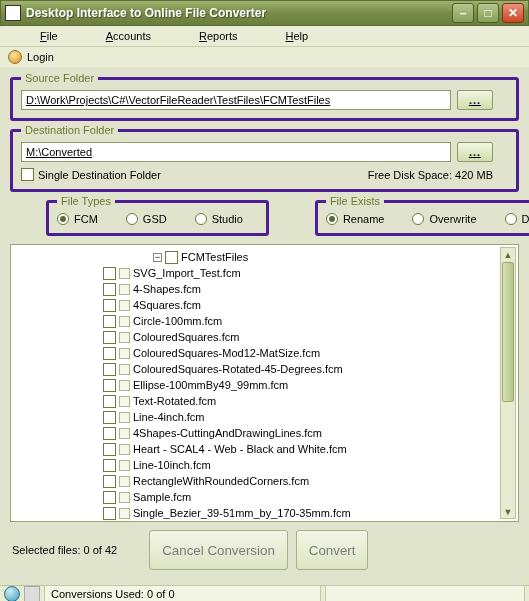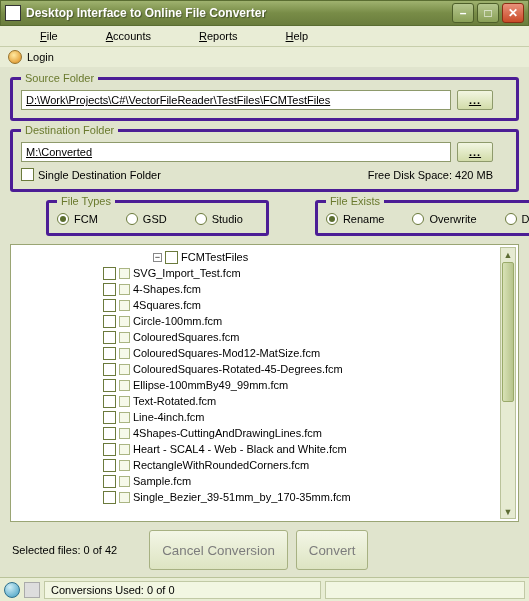--- a/index.html
+++ b/index.html
@@ -163,21 +163,21 @@
   .btn {
     height:40px;padding:0 12px;
     background:linear-gradient(to bottom,#f3f6e6,#dde4c2);
     border:1px solid #a7b182;border-radius:3px;
     color:#7c7c7c;
   }
   .btns{display:flex;gap:8px;}
   
   .status{
     position:absolute;left:0;right:0;bottom:0;
-    height:24px;background:#e8edd4;border-top:1px solid #bac39a;
+    height:16px;background:#e8edd4;border-top:1px solid #bac39a;
     display:flex;align-items:center;gap:4px;padding:0 4px;
   }
   .sicon{width:16px;height:16px;border-radius:50%;background:radial-gradient(circle at 35% 30%,#cfeef6,#3e9bc0);border:1px solid #2d6f8c;}
   .sicon2{width:16px;height:16px;background:#ddd;border:1px solid #aaa;}
   .status-seg{border:1px solid #c1c9a5;background:#f2f6e2;height:18px;display:flex;align-items:center;padding:0 6px;}
   .status-seg.grow{flex:1;}
   .status-seg.prog{width:200px;}
 </style>
 </head>
 <body>
@@ -329,20 +329,25 @@
           <span>4Shapes-CuttingAndDrawingLines.fcm</span>
         </div>
         <div class="tree-item">
           <span class="chk"></span>
           <span class="ficon"></span>
           <span>Heart - SCAL4 - Web - Black and White.fcm</span>
         </div>
         <div class="tree-item">
           <span class="chk"></span>
           <span class="ficon"></span>
+          <span>Line-10inch.fcm</span>
+        </div>
+        <div class="tree-item">
+          <span class="chk"></span>
+          <span class="ficon"></span>
           <span>RectangleWithRoundedCorners.fcm</span>
         </div>
         <div class="tree-item">
           <span class="chk"></span>
           <span class="ficon"></span>
           <span>Sample.fcm</span>
         </div>
         <div class="tree-item">
           <span class="chk"></span>
           <span class="ficon"></span>

